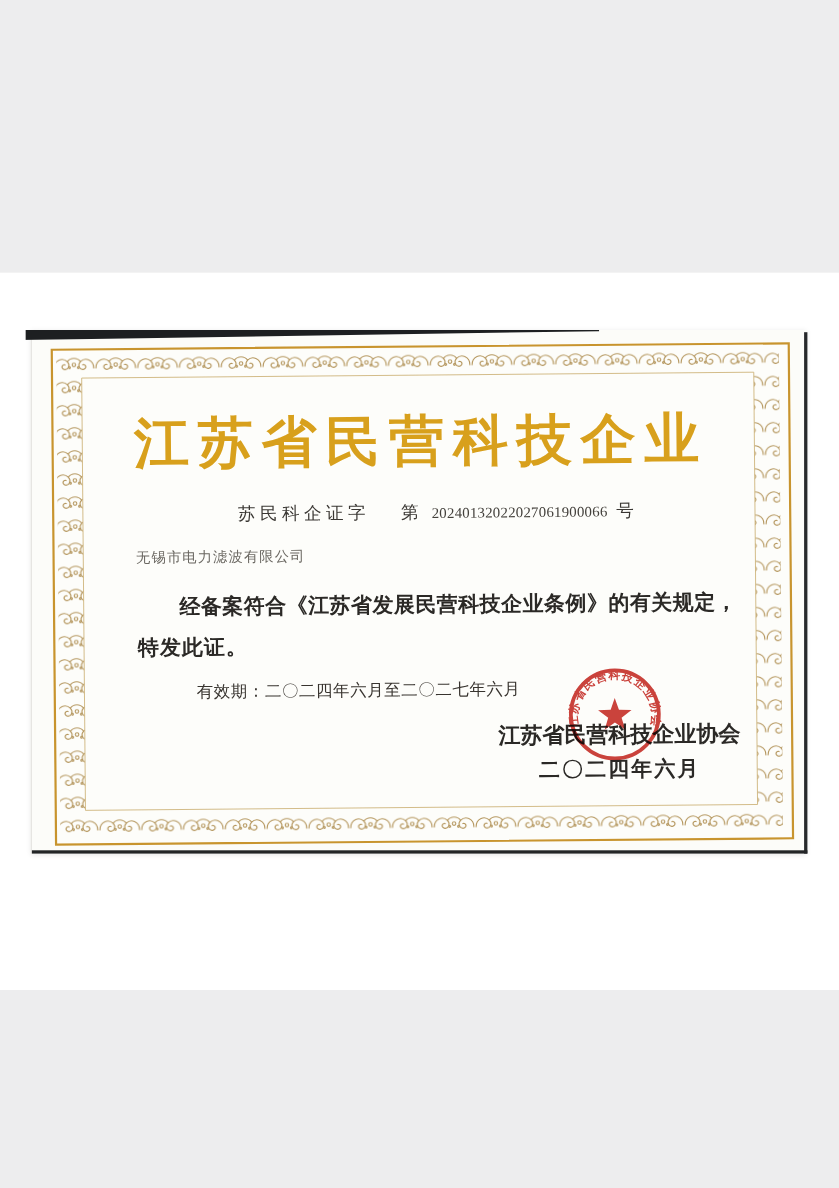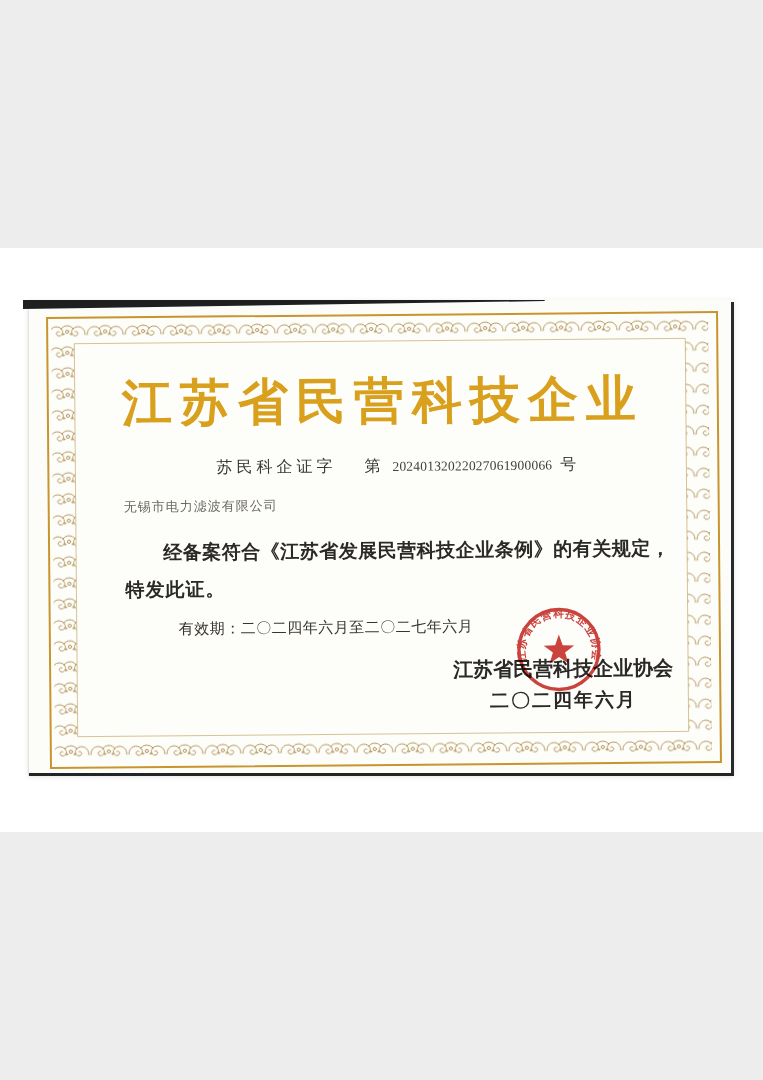--- a/index.html
+++ b/index.html
@@ -2,21 +2,21 @@
 <html><head>
 <meta charset="utf-8">
 <style>
   html,body{margin:0;padding:0;}
   body{
     width:763px;height:1080px;position:relative;overflow:hidden;
     font-family:"Liberation Serif","DejaVu Serif",serif;
     background:#ffffff;
   }
   .band-top,.band-bottom{width:763px;height:248px;background:#ededee;}
-  .band-mid{width:763px;height:584px;background:#ffffff;position:relative;}
+  .band-mid{width:763px;height:652px;background:#ffffff;position:relative;}
 
   
   .photo{
     position:absolute;left:28px;top:52px;width:705px;height:476px;
     background:#fcfcf9;border-left:1px solid #e4e3df;
     box-shadow:0 1px 5px rgba(0,0,0,0.10);
   }
   .edge-top{
     position:absolute;left:-6px;top:0;width:74%;height:9px;background:#1d1f21;
     clip-path:polygon(0 0,100% 0,100% 12%,0 100%);

